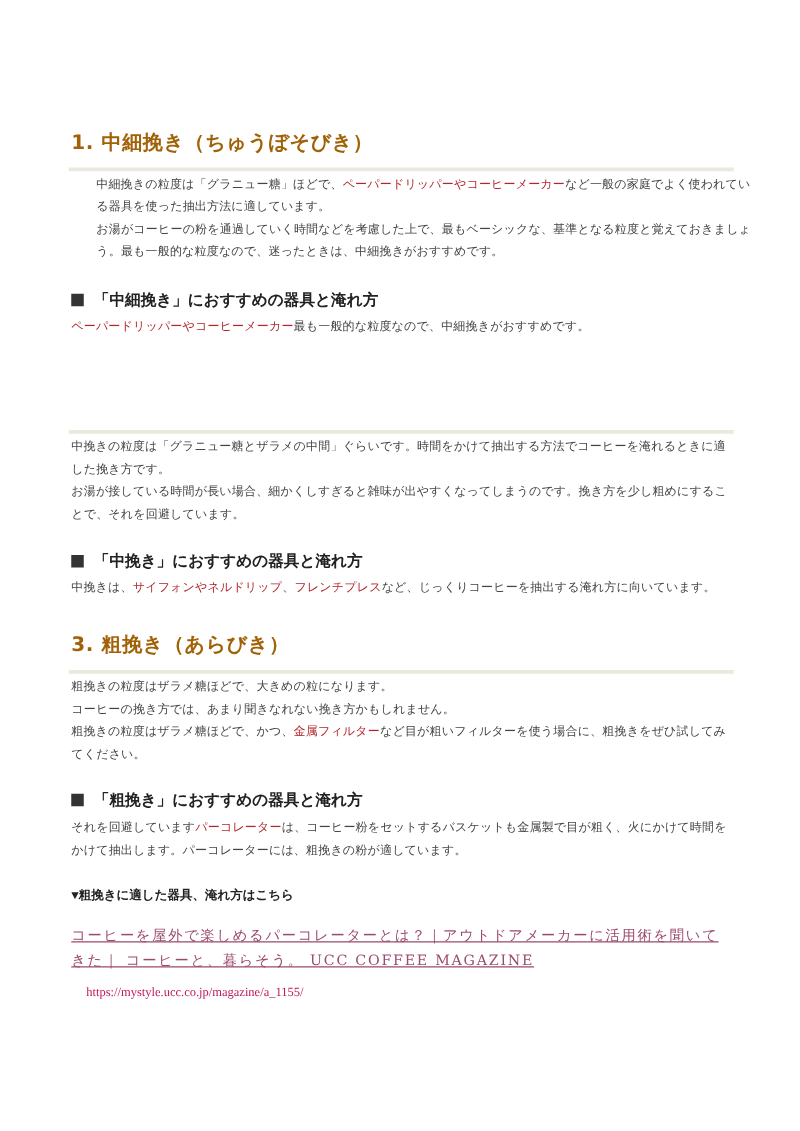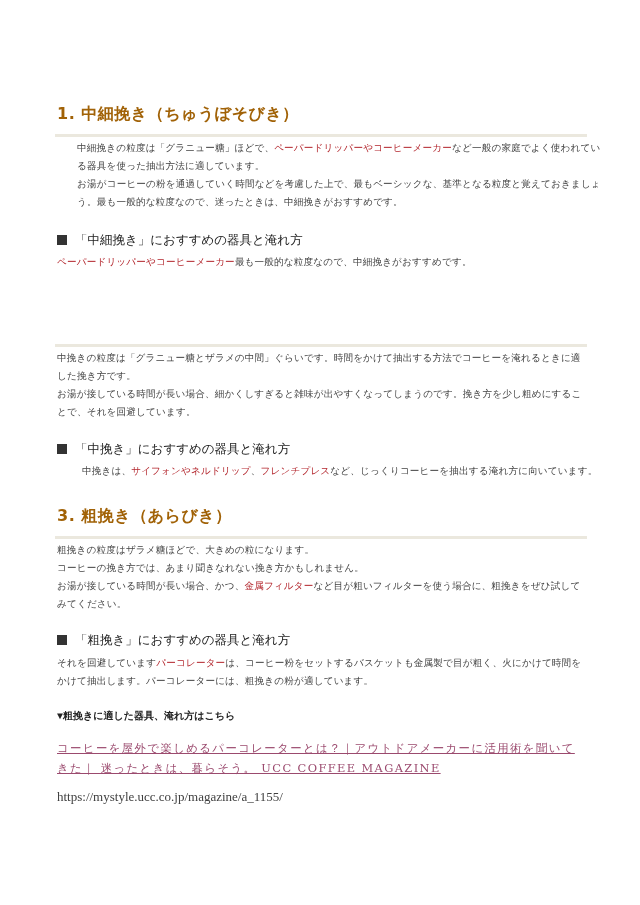--- a/index.html
+++ b/index.html
@@ -19,39 +19,39 @@
     background: #ebe8de;
   }
   .p {
     position: absolute; left: 0; width: 528px;
     font-size: 9.6px; line-height: 18px; color: #444444;
     letter-spacing: 0.15px;
   }
   .red { color: #b3262d; }
   .h3 {
     position: absolute; left: 0; width: 528px;
-    font-size: 12.5px; font-weight: normal; color: #222222;
+    font-size: 12.5px; font-weight: bold; color: #222222;
   }
   .h3 .sq {
     display: inline-block; width: 10px; height: 10px; background: #333333;
     margin-right: 8px; vertical-align: -1px;
   }
   .note {
     position: absolute; left: 0; font-size: 10px; font-weight: bold; color: #222222;
   }
   .link {
     position: absolute; left: 0; width: 530px;
     font-family: "DejaVu Serif", "Liberation Serif", serif;
     font-size: 11.4px; line-height: 20px; color: #9b4a6e;
     text-decoration: underline; letter-spacing: 1.4px;
   }
   .url {
-    position: absolute; left: 0;
+    position: absolute; left: 12px;
     font-family: "Liberation Serif", "DejaVu Serif", serif;
-    font-size: 13px; color: #404040;
+    font-size: 10px; color: #be185d;
   }
 </style>
 </head>
 <body>
 
 <div class="page">
 
   <div class="h2" style="top:104px;">
     <span>1. 中細挽き（ちゅうぼそびき）</span>
     <div class="rule"></div>
@@ -64,31 +64,31 @@
   <div class="p" style="top:253px;"><span class="red">ペーパードリッパーやコーヒーメーカー</span><span>最も一般的な粒度なので、中細挽きがおすすめです。</span><br></div>
 
   <div class="h2" style="top:314px;">
     <div class="rule"></div>
   </div>
   <div class="p" style="top:349px;"><span>中挽きの粒度は「グラニュー糖とザラメの中間」ぐらいです。時間をかけて抽出する方法でコーヒーを淹れるときに適した挽き方です。</span><br><span>お湯が接している時間が長い場合、細かくしすぎると雑味が出やすくなってしまうのです。挽き方を少し粗めにすることで、それを回避しています。</span></div>
 
   <div class="h3" style="top:441px;">
     <span class="sq"></span><span>「中挽き」におすすめの器具と淹れ方</span>
   </div>
-  <div class="p" style="top:462px;margin-left:25px;"><span>中挽きは、</span><span class="red">サイフォンやネルドリップ</span><span>、</span><span class="red">フレンチプレス</span><span>など、じっくりコーヒーを抽出する淹れ方に向いています。</span></div>
+  <div class="p" style="top:462px;"><span>中挽きは、</span><span class="red">サイフォンやネルドリップ</span><span>、</span><span class="red">フレンチプレス</span><span>など、じっくりコーヒーを抽出する淹れ方に向いています。</span></div>
 
   <div class="h2" style="top:506px;">
     <span>3. 粗挽き（あらびき）</span>
     <div class="rule"></div>
   </div>
-  <div class="p" style="top:541px;"><span>粗挽きの粒度はザラメ糖ほどで、大きめの粒になります。</span><br><span>コーヒーの挽き方では、あまり聞きなれない挽き方かもしれません。</span><br><span>お湯が接している時間が長い場合、かつ、</span><span class="red">金属フィルター</span><span>など目が粗いフィルターを使う場合に、粗挽きをぜひ試してみてください。</span></div>
+  <div class="p" style="top:541px;"><span>粗挽きの粒度はザラメ糖ほどで、大きめの粒になります。</span><br><span>コーヒーの挽き方では、あまり聞きなれない挽き方かもしれません。</span><br><span>粗挽きの粒度はザラメ糖ほどで、かつ、</span><span class="red">金属フィルター</span><span>など目が粗いフィルターを使う場合に、粗挽きをぜひ試してみてください。</span></div>
 
   <div class="h3" style="top:632px;">
     <span class="sq"></span><span>「粗挽き」におすすめの器具と淹れ方</span>
   </div>
   <div class="p" style="top:654px;"><span>それを回避しています</span><span class="red">パーコレーター</span><span>は、コーヒー粉をセットするバスケットも金属製で目が粗く、火にかけて時間をかけて抽出します。パーコレーターには、粗挽きの粉が適しています。</span></div>
 
   <div class="note" style="top:709px;font-family:Liberation Mono, monospace;">▼粗挽きに適した器具、淹れ方はこちら</div>
 
-  <a class="link" style="top:738px;">コーヒーを屋外で楽しめるパーコレーターとは？｜アウトドアメーカーに活用術を聞いてきた｜ 迷ったときは、暮らそう。 UCC COFFEE MAGAZINE</a>
+  <a class="link" style="top:738px;">コーヒーを屋外で楽しめるパーコレーターとは？｜アウトドアメーカーに活用術を聞いてきた｜ コーヒーと、暮らそう。 UCC COFFEE MAGAZINE</a>
 
   <div class="url" style="top:789px;">https://mystyle.ucc.co.jp/magazine/a_1155/</div>
 </div>
 
 </body></html>

